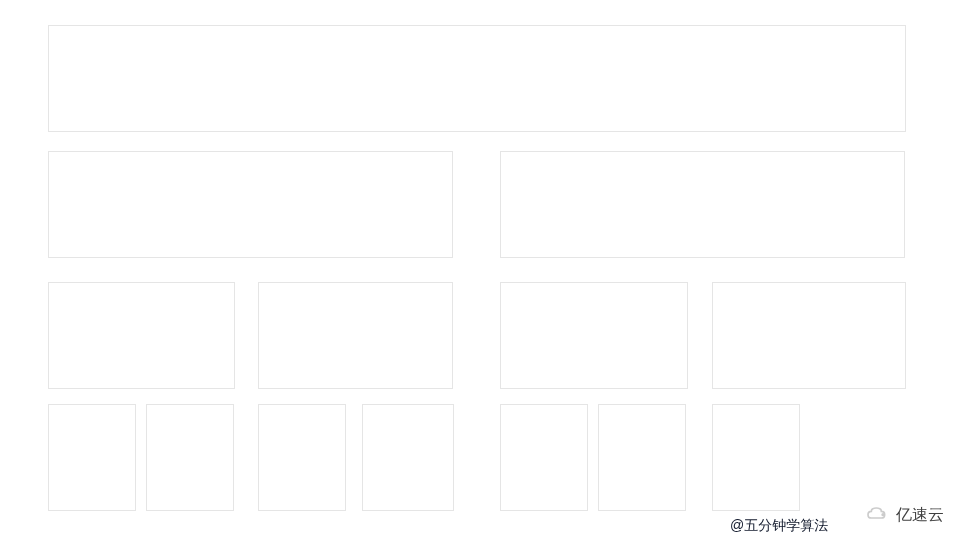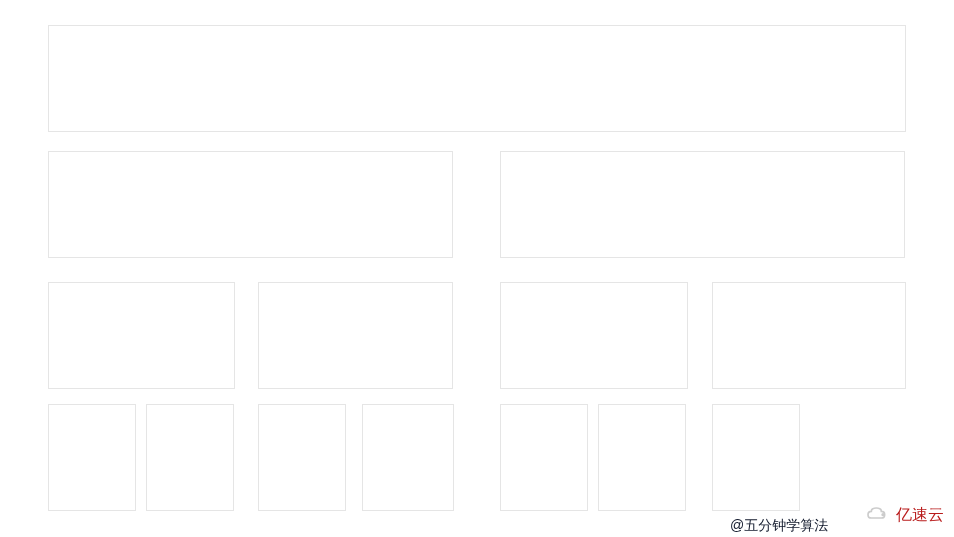--- a/index.html
+++ b/index.html
@@ -20,21 +20,21 @@
       position: absolute;
     }
     .attribution {
       position: absolute;
       color: #0f172a;
       font-size: 14px;
       font-weight: 500;
     }
     .watermark {
       position: absolute;
-      color: #b91c1c;
+      color: #404040;
       font-size: 16px;
       display: flex;
       align-items: center;
       gap: 4px;
     }
     .cloud-icon {
       width: 28px;
       height: 20px;
     }
   </style>

